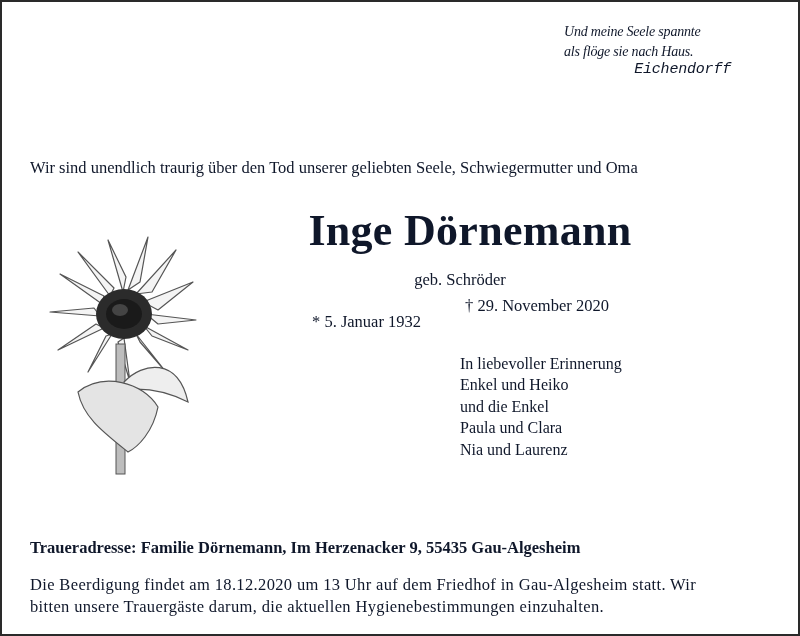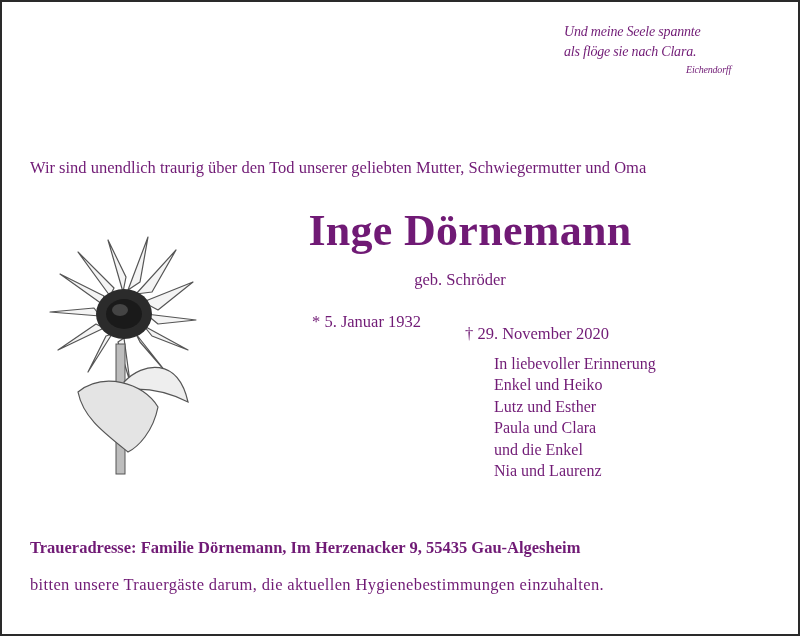--- a/index.html
+++ b/index.html
@@ -4,64 +4,64 @@
   <style>
     html, body { margin: 0; padding: 0; background: #ffffff; }
     body { width: 800px; height: 636px; position: relative; overflow: hidden; }
     .frame {
       position: absolute; left: 0; top: 0; width: 798px; height: 634px;
       border-top: 2px solid #2a2a2a; border-left: 2px solid #2a2a2a;
       border-right: 2px solid #2a2a2a; border-bottom: 2px solid #2a2a2a;
       box-sizing: border-box;
       width: 800px; height: 636px;
     }
-    .serif { font-family: "Liberation Serif", "DejaVu Serif", serif; color: #701a75; }
+    .serif { font-family: "Liberation Serif", "DejaVu Serif", serif; color: #0f172a; }
     .poem {
       position: absolute; left: 564px; top: 22px; width: 175px;
       font-style: italic; font-size: 14px; line-height: 20px;
       letter-spacing: -0.2px;
     }
     .poem .line { display: block; white-space: nowrap; }
-    .poem .author { display: block; text-align: right; font-size: 10px; line-height: 16px; margin-right: 8px; }
+    .poem .author { display: block; text-align: right; font-size: 15px; line-height: 16px; margin-right: 8px; font-family: Liberation Mono, monospace; }
     .intro {
       position: absolute; left: 30px; top: 158px; font-size: 16.5px; white-space: nowrap;
     }
     .name {
       position: absolute; left: 0; width: 940px; top: 205px; text-align: center;
       font-size: 44px; font-weight: bold; letter-spacing: 0.3px; white-space: nowrap;
     }
     .maiden {
       position: absolute; left: 0; width: 920px; top: 270px; text-align: center; font-size: 16.5px;
     }
     .birth { position: absolute; left: 312px; top: 312px; font-size: 16.5px; white-space: nowrap; }
-    .death { position: absolute; left: 465px; top: 296px; font-size: 16.5px; white-space: nowrap; margin-top: 28px; }
+    .death { position: absolute; left: 465px; top: 296px; font-size: 16.5px; white-space: nowrap; }
     .mourners {
-      position: absolute; left: 494px; top: 353px; font-size: 16px; line-height: 21.4px;
+      position: absolute; left: 460px; top: 353px; font-size: 16px; line-height: 21.4px;
     }
     .mourners .line { display: block; white-space: nowrap; }
     .address { position: absolute; left: 30px; top: 538px; font-size: 16.5px; white-space: nowrap; font-weight: bold; }
     .funeral {
       position: absolute; left: 30px; top: 574px; width: 745px; font-size: 16.5px; line-height: 22px;
       letter-spacing: 0.35px;
     }
     .funeral .line { display: block; white-space: nowrap; }
     .sunflower { position: absolute; left: 48px; top: 232px; width: 150px; height: 246px; }
   </style>
 </head>
 <body>
 
 <div class="frame"></div>
 
 <div class="poem serif">
   <span class="line">Und meine Seele spannte</span>
-  <span class="line">als flöge sie nach Clara.</span>
+  <span class="line">als flöge sie nach Haus.</span>
   <span class="author">Eichendorff</span>
 </div>
 
-<div class="intro serif">Wir sind unendlich traurig über den Tod unserer geliebten Mutter, Schwiegermutter und Oma</div>
+<div class="intro serif">Wir sind unendlich traurig über den Tod unserer geliebten Seele, Schwiegermutter und Oma</div>
 
 <div class="name serif">Inge Dörnemann</div>
 <div class="maiden serif">geb. Schröder</div>
 <div class="birth serif">* 5. Januar 1932</div>
 <div class="death serif">† 29. November 2020</div>
 
 <svg class="sunflower" viewBox="0 0 150 246" xmlns="http://www.w3.org/2000/svg">
   <g fill="#f4f4f4" stroke="#555" stroke-width="1.2" stroke-linejoin="round">
 
     <path d="M75 60 L60 8 L78 45 Z"></path>
@@ -85,23 +85,23 @@
   <path d="M30 160 C55 140, 95 150, 110 175 C105 200, 90 215, 80 220 C55 200, 35 185, 30 160 Z" fill="#e4e4e4" stroke="#555" stroke-width="1.2"></path>
 
   <ellipse cx="76" cy="82" rx="28" ry="25" fill="#2b2b2b"></ellipse>
   <ellipse cx="76" cy="82" rx="18" ry="15" fill="#1a1a1a"></ellipse>
   <ellipse cx="72" cy="78" rx="8" ry="6" fill="#444"></ellipse>
 </svg>
 
 <div class="mourners serif">
   <span class="line">In liebevoller Erinnerung</span>
   <span class="line">Enkel und Heiko</span>
-  <span class="line">Lutz und Esther</span>
+  <span class="line">und die Enkel</span>
   <span class="line">Paula und Clara</span>
-  <span class="line">und die Enkel</span>
   <span class="line">Nia und Laurenz</span>
 </div>
 
 <div class="address serif">Traueradresse: Familie Dörnemann, Im Herzenacker 9, 55435 Gau-Algesheim</div>
 
 <div class="funeral serif">
+  <span class="line">Die Beerdigung findet am 18.12.2020 um 13 Uhr auf dem Friedhof in Gau-Algesheim statt. Wir</span>
   <span class="line">bitten unsere Trauergäste darum, die aktuellen Hygienebestimmungen einzuhalten.</span>
 </div>
 
 </body></html>

